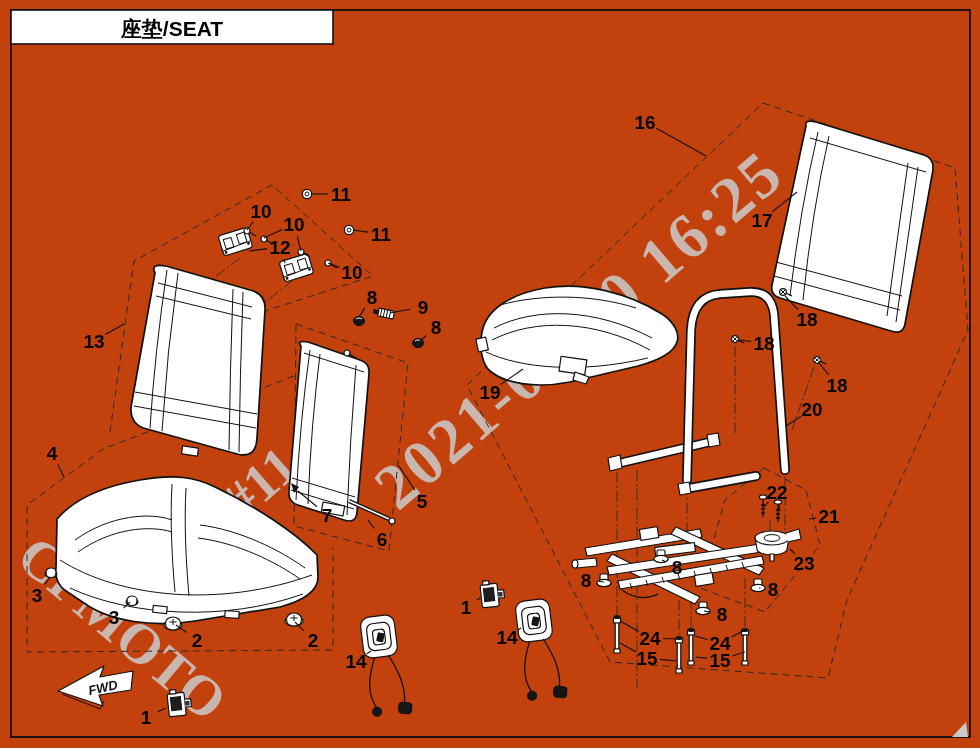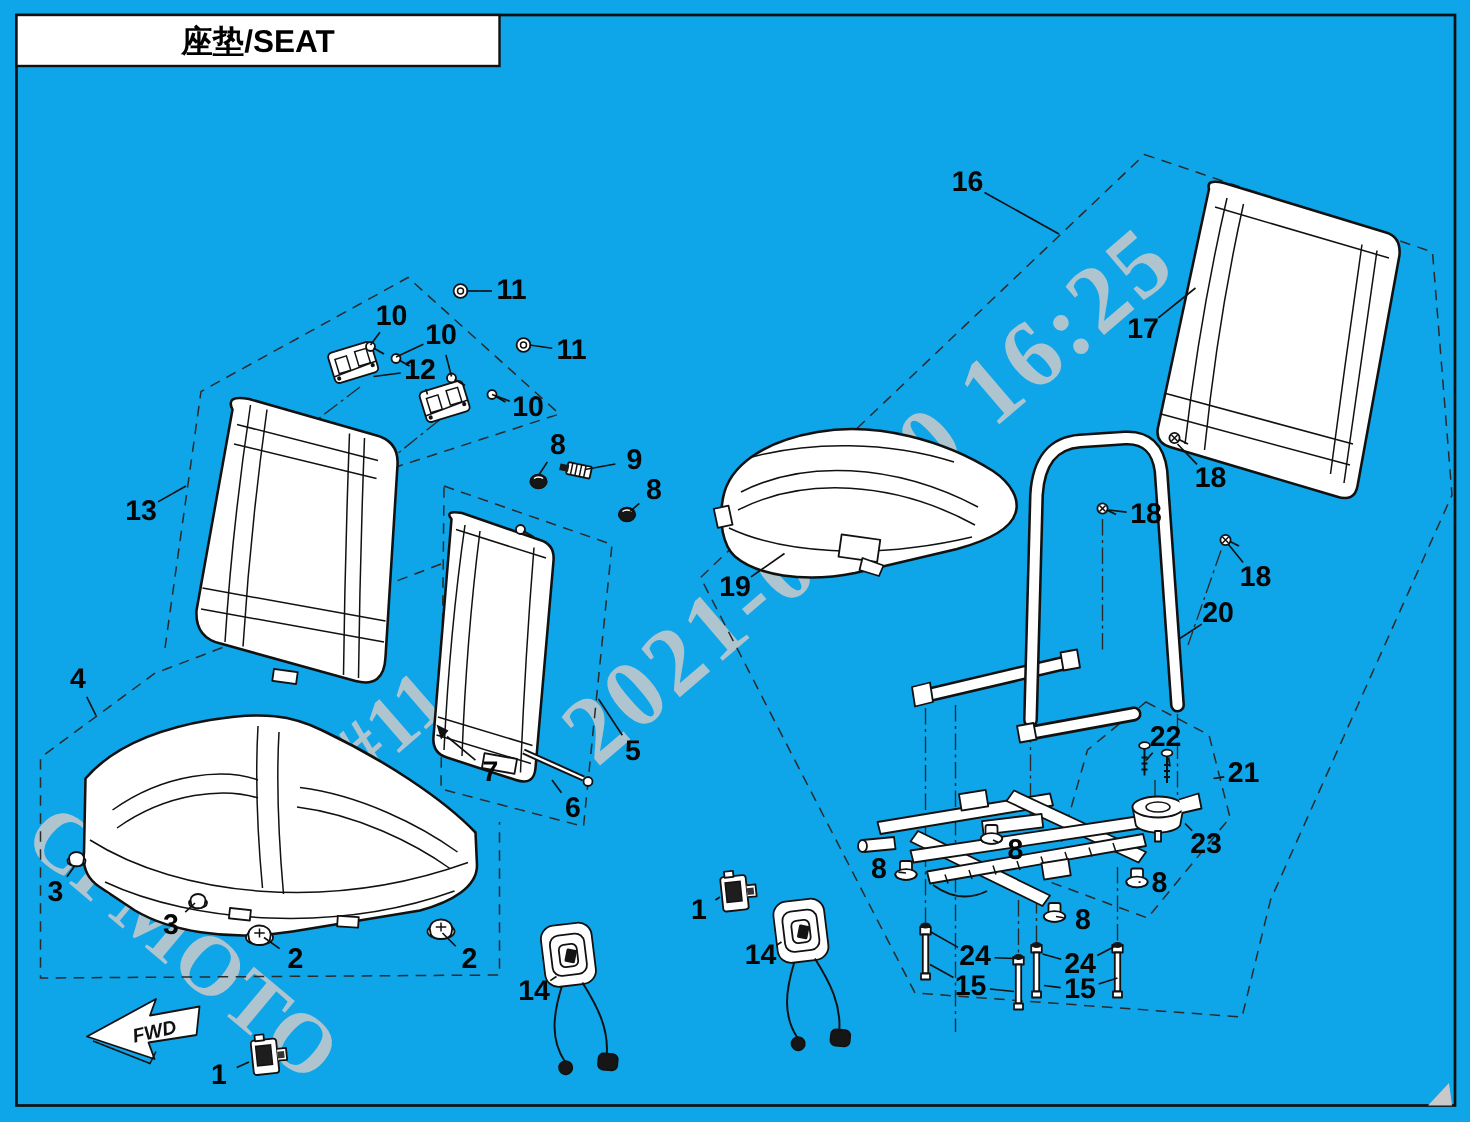--- a/index.html
+++ b/index.html
@@ -1,16 +1,16 @@
 <!DOCTYPE html>
 <html><head>
 <meta charset="utf-8">
 <style>
   html,body{margin:0;padding:0;background:#fff;}
-  .page{position:relative;width:980px;height:748px;background:#0ea5e9;overflow:hidden;}
+  .page{position:relative;width:980px;height:748px;background:#c2410c;overflow:hidden;}
   svg{display:block}
   .frame{fill:none;stroke:#111;stroke-width:1.8;}
   .titlebox{fill:#fff;stroke:#111;stroke-width:1.6;}
   .title-text{font:bold 21px "Liberation Sans", sans-serif;fill:#000;text-anchor:middle;dominant-baseline:central;}
   .wm{fill:#cbcbcb;font-family:"Liberation Serif", serif;font-weight:bold;opacity:.85;}
   .outline{fill:#fff;stroke:#111;stroke-width:1.7;stroke-linejoin:round;}
   .thin{fill:none;stroke:#111;stroke-width:1;}
   .thin2{fill:none;stroke:#111;stroke-width:1.3;}
   .dashed{fill:none;stroke:#2a2a2a;stroke-width:1;stroke-dasharray:7 5;}
   .dashdot{fill:none;stroke:#2a2a2a;stroke-width:.9;stroke-dasharray:11 3 2 3;}

